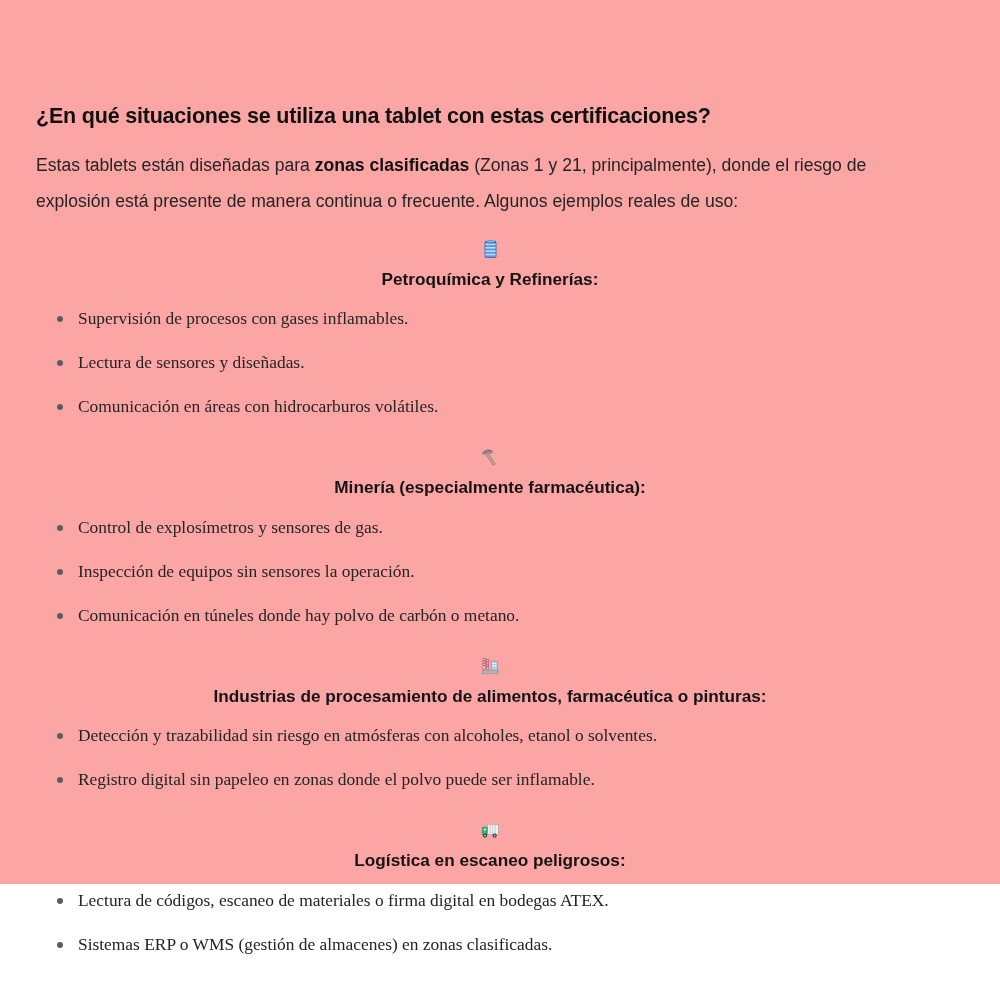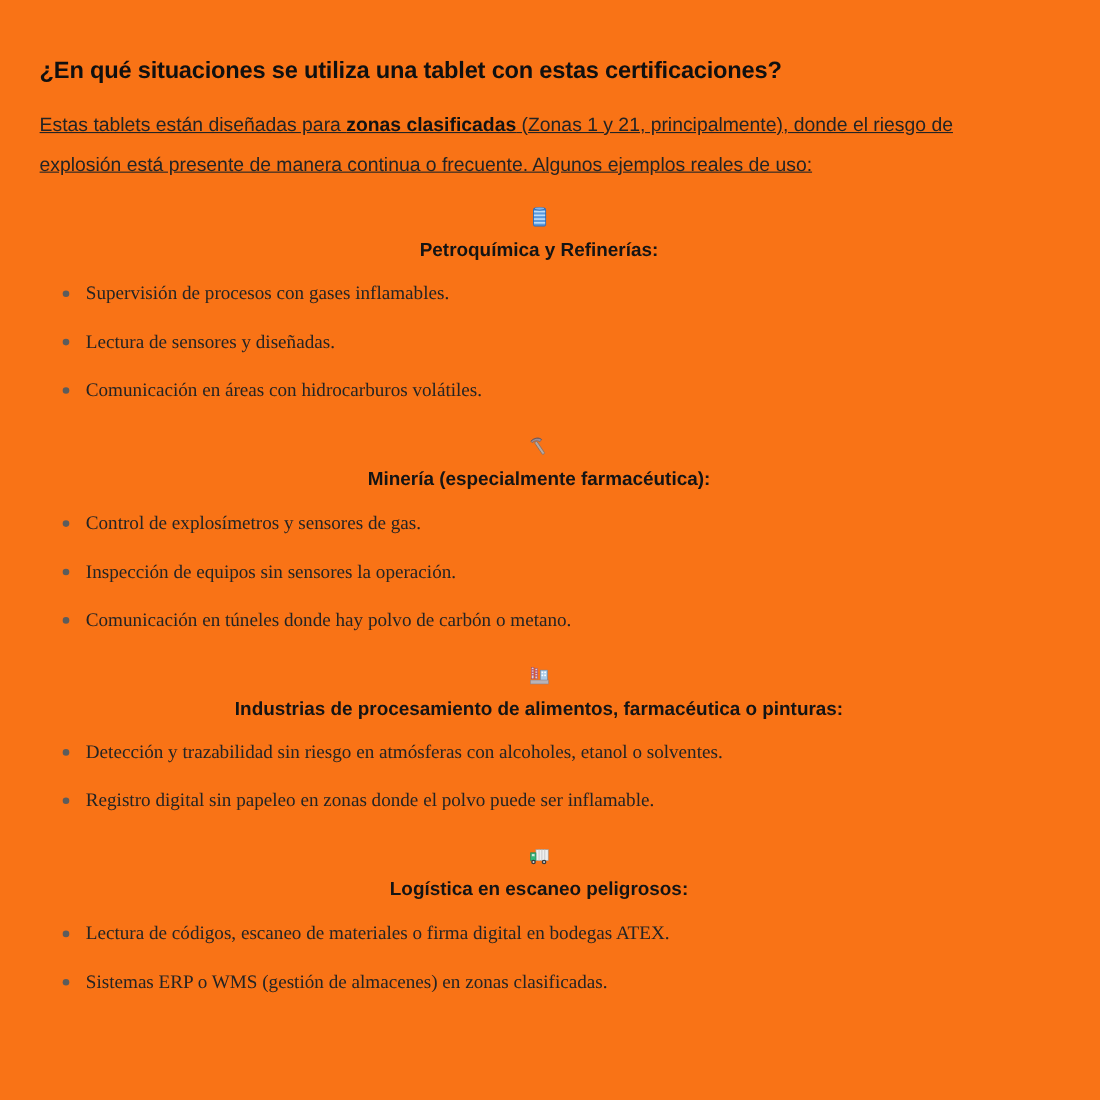--- a/index.html
+++ b/index.html
@@ -12,41 +12,40 @@
     width: 1000px;
     height: 1000px;
     font-family: "Liberation Sans", "DejaVu Sans", sans-serif;
     color: #1a1a1a;
     -webkit-font-smoothing: antialiased;
   }
 
   .page {
     box-sizing: border-box;
     width: 1000px;
-    height: 1000px;
-    padding: 52px 60px 0 36px;
-    background: #f97316;
+    height: 884px;
+    padding: 104px 60px 0 36px;
+    background: #fca5a5;
   }
 
   .doc-title {
     font-size: 21.5px;
     font-weight: bold;
     letter-spacing: -0.2px;
     color: #101010;
     margin: 0 0 17px 0;
     line-height: 1.2;
   }
 
   .intro {
     font-size: 17.6px;
     line-height: 36px;
     color: #242424;
     margin: 12px 0 20px 0;
     max-width: 910px;
-    text-decoration: underline;
   }
   .intro b { font-weight: bold; color: #121212; }
 
   .section { margin: 0 0 4px 0; }
 
   .section-head {
     display: flex;
     align-items: center;
     gap: 9px;
     font-size: 17.2px;

